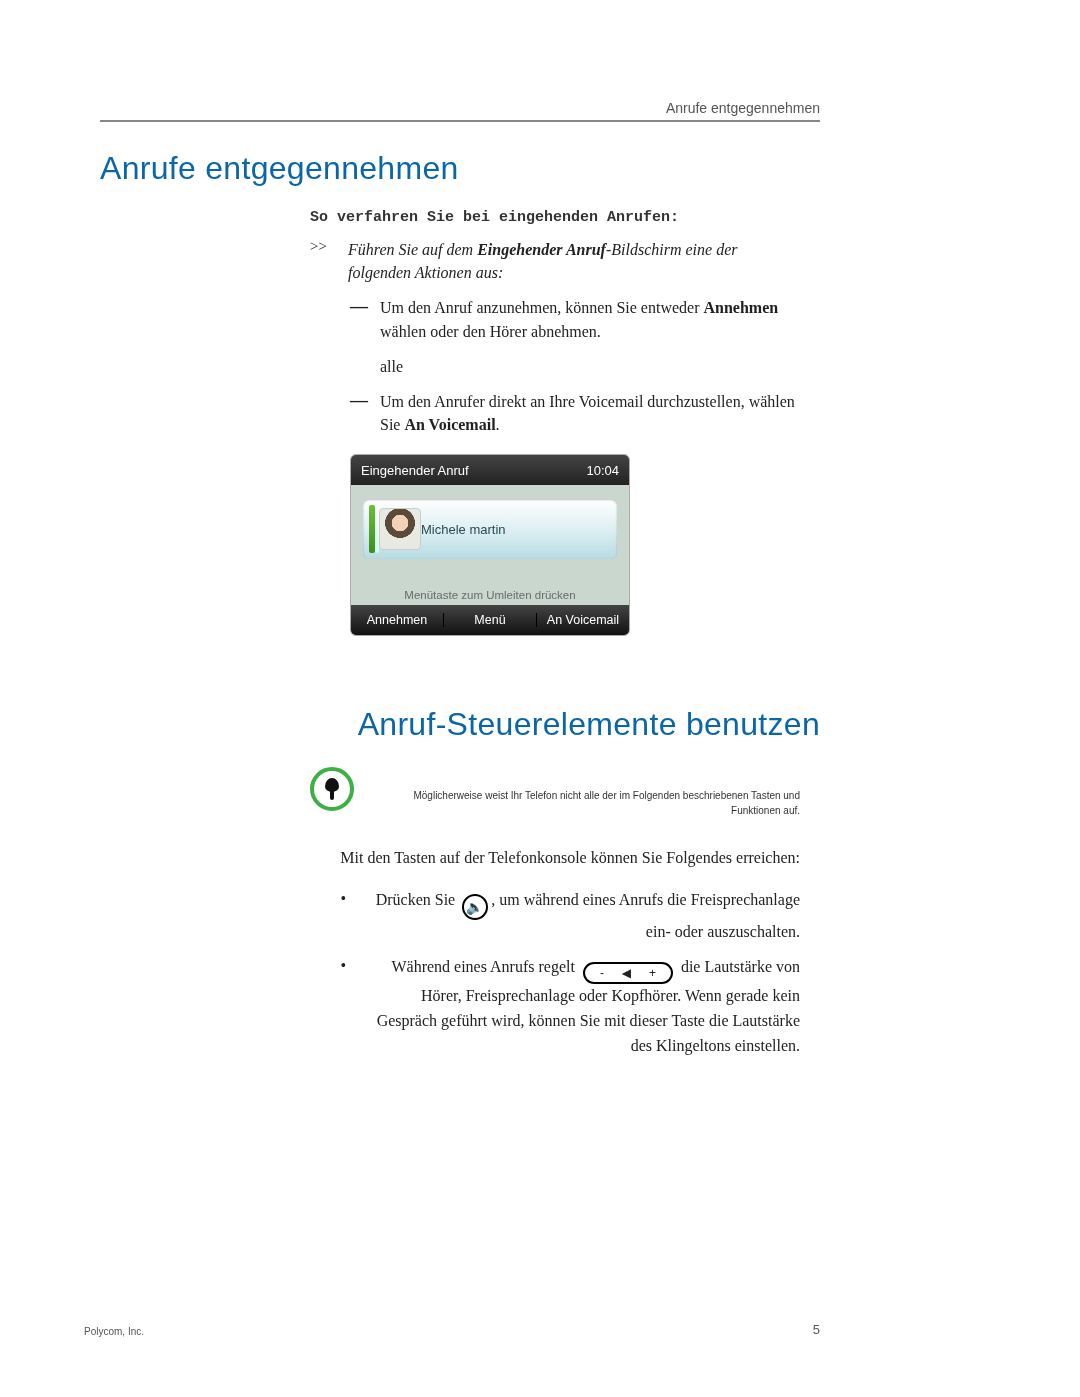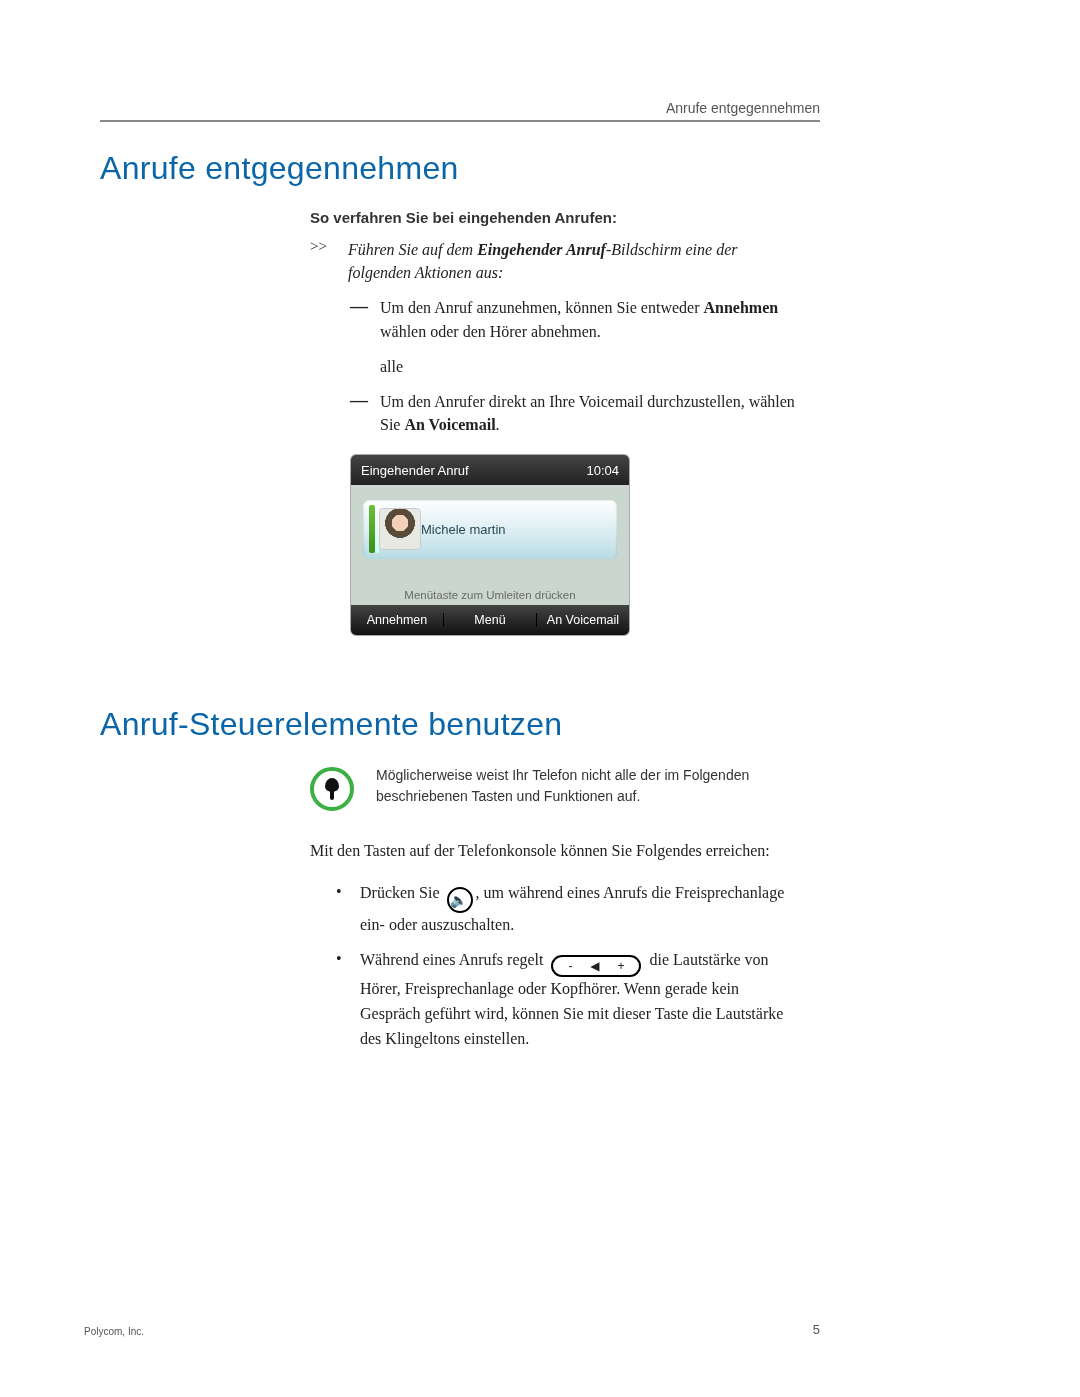--- a/index.html
+++ b/index.html
@@ -4,46 +4,46 @@
 <style>
   * { box-sizing: border-box; margin: 0; padding: 0; }
   html, body { width: 1080px; height: 1397px; background: #fff; font-family: Georgia, 'Times New Roman', serif; color: #222; }
   .page { width: 920px; height: 1397px; position: relative; padding: 90px 100px 60px 100px; }
   .header-right { position: absolute; top: 100px; right: 100px; font-family: Arial, Helvetica, sans-serif; font-size: 14px; color: #555; }
   .hr { position: absolute; top: 120px; left: 100px; right: 100px; height: 2px; background: #888; }
   .content { margin-top: 60px; }
   h1.section { font-family: Arial, Helvetica, sans-serif; font-weight: 500; font-size: 32px; color: #0a66a8; letter-spacing: 0.3px; margin-bottom: 22px; }
   .indent { margin-left: 210px; margin-right: 20px; }
   .body-p { font-size: 16px; line-height: 1.45; margin-bottom: 18px; }
-  h2.sub { font-family: Liberation Sans, sans-serif; font-weight: 700; font-size: 15px; color: #333; margin-top: 22px; margin-bottom: 12px; }
+  h2.sub { font-family: Liberation Mono, monospace; font-weight: 700; font-size: 15px; color: #333; margin-top: 22px; margin-bottom: 12px; }
   .chev-row { display: flex; gap: 10px; margin-bottom: 10px; }
   .chev { flex: 0 0 28px; font-size: 15px; color: #222; }
   .chev-body { flex: 1; font-size: 16px; line-height: 1.45; font-style: italic; }
   .dash-list { margin-left: 40px; }
   .dash-row { display: flex; gap: 10px; margin-top: 12px; margin-bottom: 8px; }
   .dash { flex: 0 0 20px; font-size: 18px; font-weight: 700; color: #222; }
   .dash-body { flex: 1; font-size: 16px; line-height: 1.45; }
   .screenshot-box { width: 280px; border: 1px solid #aaa; border-radius: 6px; overflow: hidden; margin-top: 18px; margin-left: 40px; background: #c9d7cf; }
   .ss-top { height: 30px; background: linear-gradient(#444,#222); color: #fff; display: flex; align-items: center; justify-content: space-between; padding: 0 10px; font-family: Arial, sans-serif; font-size: 13px; }
   .ss-row { height: 60px; margin: 14px 12px; border-radius: 6px; background: linear-gradient(#ffffff 0%, #dbeef2 55%, #b7dbe3 100%); display: flex; align-items: center; gap: 0; padding: 6px; box-shadow: 0 1px 2px rgba(0,0,0,0.25) inset; }
   .ss-stripe { width: 6px; height: 48px; background: linear-gradient(#6bbf3a,#3a8f1f); border-radius: 2px; }
   .ss-stripe2 { width: 4px; height: 48px; background: linear-gradient(#fff,#cfe); border-radius: 2px; }
   .ss-photo { width: 42px; height: 42px; border-radius: 4px; background: radial-gradient(circle at 50% 35%, #f2d1b6 25%, #5a4a3a 26% 45%, #e9e9e4 46%); border: 1px solid #ccc; }
   .ss-name { font-family: Arial, sans-serif; font-size: 13px; color: #2a4a55; }
   .ss-hint { text-align: center; font-family: Arial, sans-serif; font-size: 11.5px; color: #6a6a6a; margin-top: 30px; margin-bottom: 4px; }
   .ss-bottom { height: 30px; background: linear-gradient(#444,#111); color: #fff; display: flex; align-items: center; font-family: Arial, sans-serif; font-size: 12.5px; }
   .ss-btn { flex: 1; text-align: center; border-right: 1px solid #000; padding: 0 4px; }
   .ss-btn:last-child { border-right: none; }
-  .sec2 { margin-top: 70px; }
+  .sec2 { margin-top: 70px; text-align: right; }
   .note-row { display: flex; gap: 22px; margin-left: 210px; margin-right: 20px; align-items: flex-start; margin-bottom: 28px; }
   .pin-badge { width: 44px; height: 44px; border: 4px solid #3cb043; border-radius: 50%; display: flex; align-items: center; justify-content: center; flex: 0 0 44px; margin-top: 2px; }
   .pin-glyph { width: 14px; height: 22px; position: relative; }
   .pin-head { width: 14px; height: 14px; background: #111; border-radius: 50% 50% 50% 50% / 60% 60% 40% 40%; position: absolute; top: 0; left: 0; }
   .pin-tail { width: 4px; height: 10px; background: #111; position: absolute; top: 12px; left: 5px; border-radius: 0 0 2px 2px; }
-  .note-text { font-family: Arial, Helvetica, sans-serif; font-size: 14px; line-height: 1.45; color: #333; flex: 1; }
+  .note-text { font-family: Arial, Helvetica, sans-serif; font-size: 10px; line-height: 1.45; color: #333; flex: 1; margin-top: 24px; }
   .bullet-list { margin-left: 26px; }
   .bullet-row { display: flex; gap: 14px; margin-top: 10px; }
   .dot { flex: 0 0 10px; font-size: 16px; line-height: 1.4; }
   .bullet-body { flex: 1; font-size: 16px; line-height: 1.55; }
   .inline-speaker { display: inline-flex; width: 26px; height: 26px; border: 2px solid #000; border-radius: 50%; align-items: center; justify-content: center; vertical-align: -7px; background: #fff; margin: 0 3px; font-size: 14px; }
   .inline-vol { display: inline-flex; width: 90px; height: 22px; border: 2px solid #000; border-radius: 12px; align-items: center; justify-content: space-around; vertical-align: -5px; background: #fff; padding: 0 6px; margin: 0 4px; font-size: 12px; font-family: Arial, sans-serif; }
   .vol-speaker { font-size: 12px; }
   .footer-left { position: absolute; bottom: 60px; left: 84px; font-family: Arial, sans-serif; font-size: 10px; color: #555; }
   .footer-right { position: absolute; bottom: 60px; right: 100px; font-family: Arial, sans-serif; font-size: 13px; color: #555; }
   b { font-weight: 700; }

